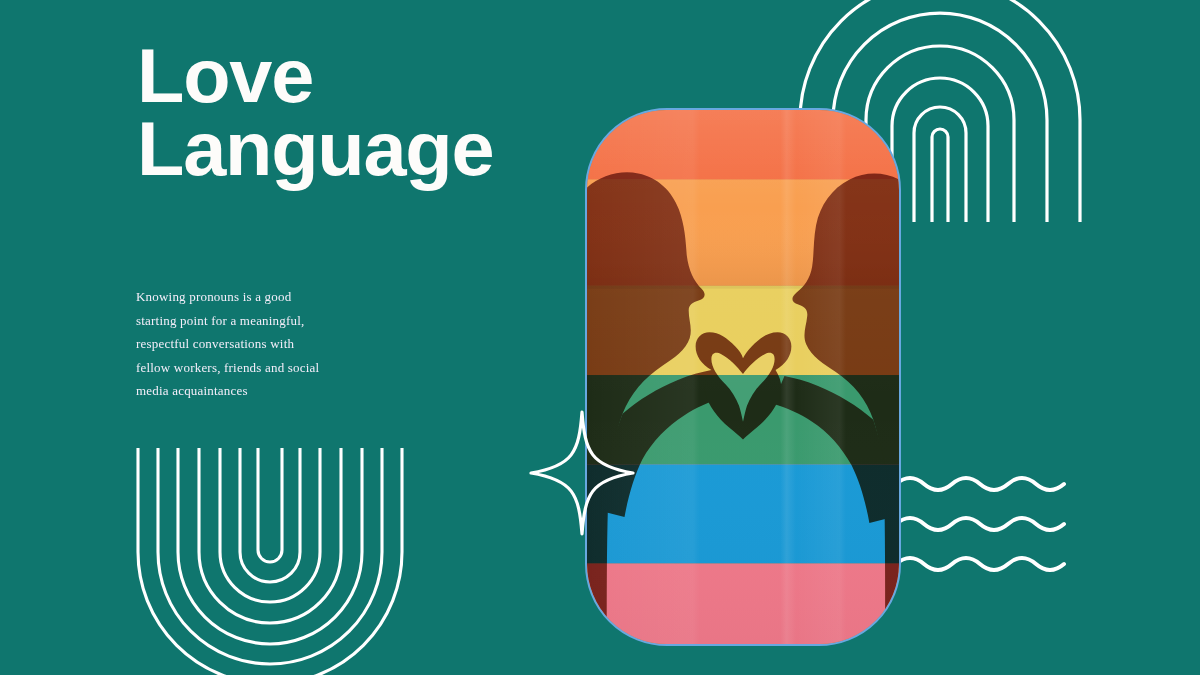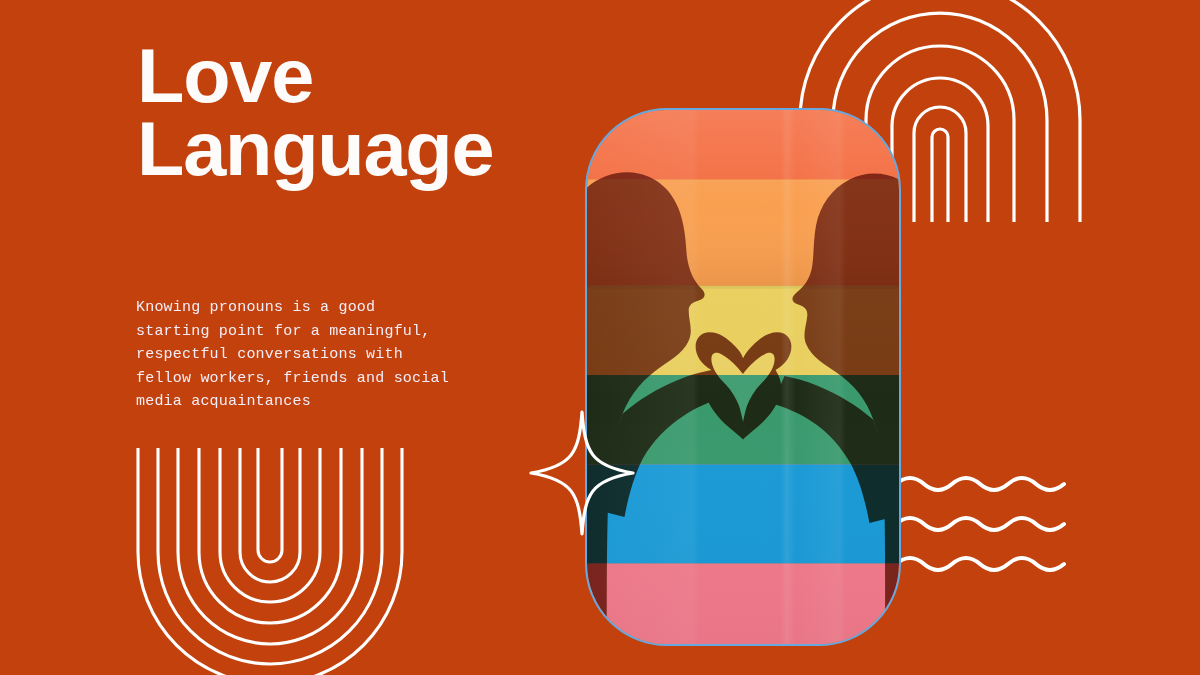--- a/index.html
+++ b/index.html
@@ -6,21 +6,21 @@
   html, body {
     margin: 0;
     padding: 0;
     background: #5c1f90;
   }
   #slide {
     position: relative;
     width: 1200px;
     height: 675px;
     overflow: hidden;
-    background: #c2410c;
+    background: #0f766e;
     font-family: "Liberation Sans", sans-serif;
   }
 
   
   #title {
     position: absolute;
     left: 137px;
     top: 40px;
     width: 460px;
     font-family: "Liberation Sans", sans-serif;
@@ -29,24 +29,24 @@
     line-height: 0.96;
     letter-spacing: -1.2px;
     color: #fdfcfa;
     white-space: pre-line;
     transform: scaleX(1.02);
     transform-origin: left top;
   }
   #body-copy {
     position: absolute;
     left: 136px;
-    top: 296px;
+    top: 285px;
     width: 400px;
-    font-family: Liberation Mono, monospace;
-    font-size: 15px;
+    font-family: Liberation Serif, serif;
+    font-size: 13px;
     line-height: 23.5px;
     letter-spacing: 0.2px;
     color: #f4eefa;
     white-space: pre-line;
   }
 
   
   .deco {
     position: absolute;
     pointer-events: none;

